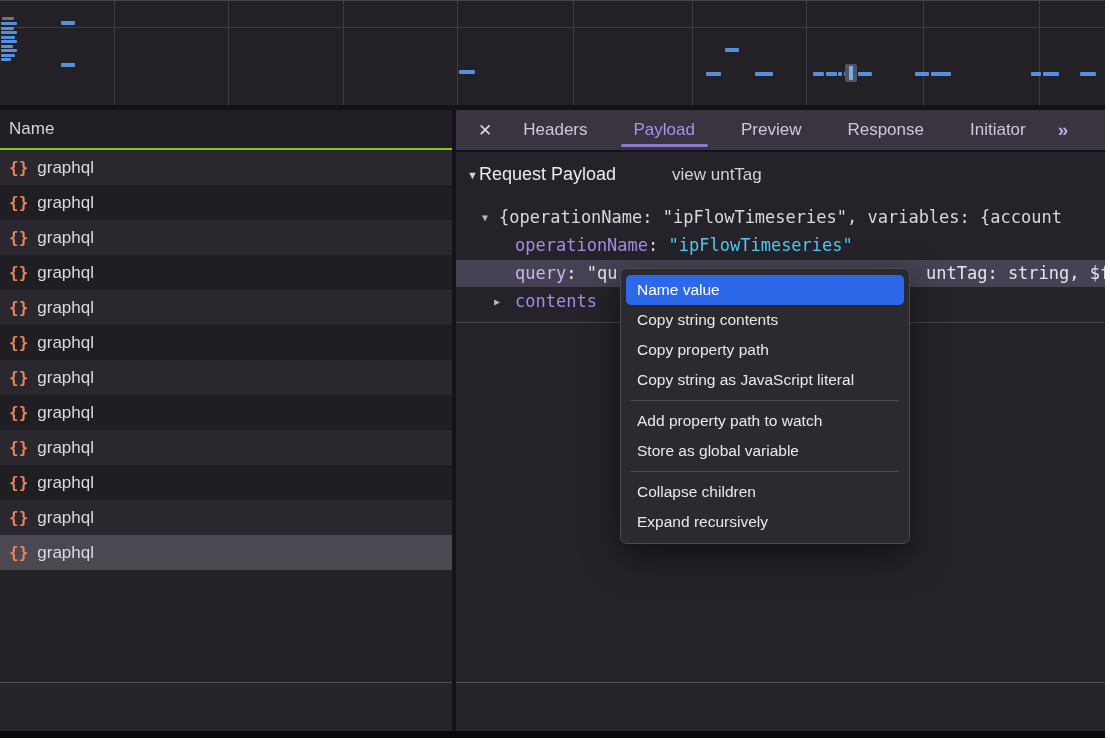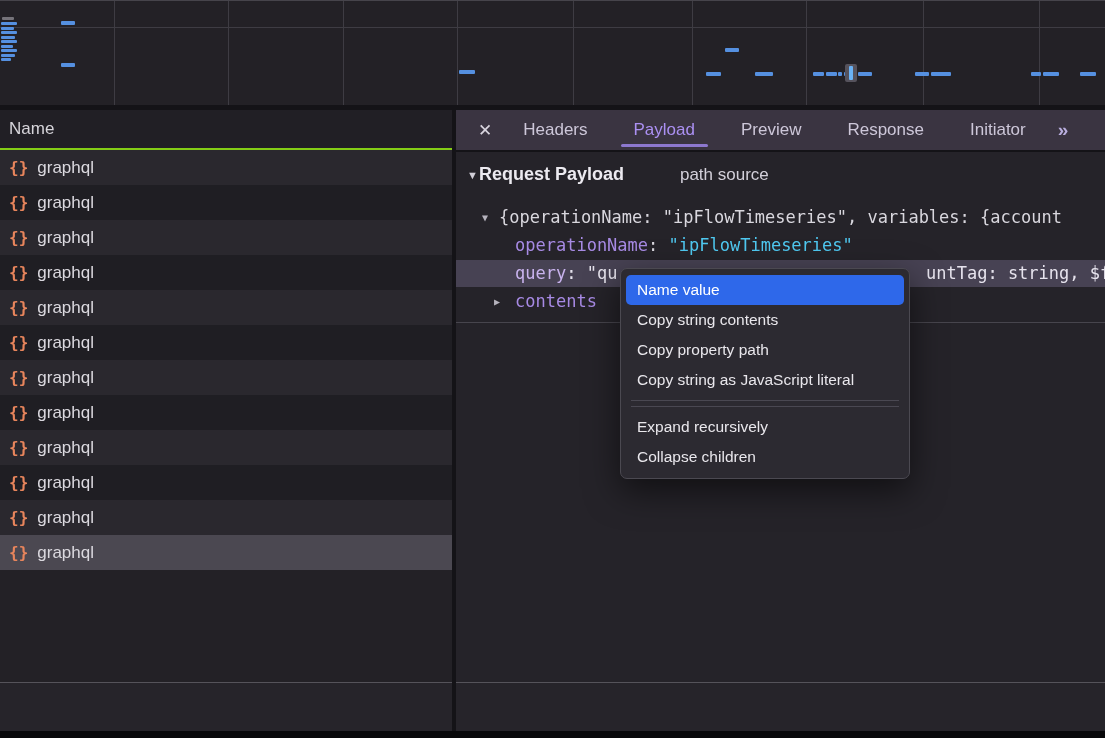--- a/index.html
+++ b/index.html
@@ -34,21 +34,21 @@
   .tabbar{position:absolute;left:0;top:0;width:649px;height:40px;background:#3a3441;display:flex;align-items:center;}
   .close{margin-left:22px;color:#d8d4de;font-size:17px;}
   .tabs{display:flex;margin-left:31px;gap:46px;height:40px;align-items:center;}
   .tab{color:#cdc7d9;font-size:17px;position:relative;height:40px;line-height:40px;white-space:nowrap;}
   .tab.active{color:#ab90f2;}
   .tab.active::after{content:"";position:absolute;left:-13px;right:-13px;bottom:3px;height:3px;background:#8d78cf;border-radius:2px;}
   .more{margin-left:32px;color:#b9aede;font-size:19px;font-weight:bold;letter-spacing:-2px;}
   .details{position:absolute;left:0;top:40px;width:649px;height:532px;background:#252329;border-top:2px solid #141317;overflow:hidden;}
   .section-head{position:absolute;top:12px;left:11px;display:flex;align-items:center;}
   .tri{color:#d2cfd8;font-size:11px;margin-right:1px;}
-  .sec-title{color:#eceaf0;font-weight:bold;font-size:18px;}
+  .sec-title{color:#eceaf0;font-weight:normal;font-size:18px;}
   .view-source{color:#d3d0da;font-size:17px;margin-left:56px;}
   .tree{position:absolute;left:0;top:0;width:649px;font-family:"DejaVu Sans Mono",monospace;font-size:17px;}
   .tree-line{position:absolute;height:27px;line-height:27px;white-space:nowrap;width:649px;overflow:hidden;}
   .tri2{position:absolute;left:26px;top:0;color:#b6b3bd;font-size:10px;}
   .root{top:52px;}
   .root .text{position:absolute;left:43px;color:#d9d7de;}
   .opname{top:80px;}
   .content{position:absolute;left:59px;}
   .k{color:#a78ae4;} .sep{color:#d9d7de;} .str{color:#4fc8f0;}
   .query{top:108px;background:#474253;}
@@ -188,21 +188,21 @@
             <span class="tab">Response</span>
             <span class="tab">Initiator</span>
           </div>
         <span class="more">»</span>
       </div>
 
       <div class="details">
         <div class="section-head">
           <span class="tri">▼</span>
           <span class="sec-title">Request Payload</span>
-          <span class="view-source">path source</span>
+          <span class="view-source">view untTag</span>
         </div>
 
         <div class="tree">
           <div class="tree-line root">
             <span class="tri2">▼</span>
             <span class="text">{operationName: "ipFlowTimeseries", variables: {account</span>
           </div>
 
           <div class="tree-line opname">
             <span class="content"><span class="k">operationName</span><span class="sep">: </span><span class="str">"ipFlowTimeseries"</span></span>
@@ -226,18 +226,20 @@
     <div class="footer-line"></div>
     <div class="footer"></div>
     <div class="bottom-bar"></div>
 
     <div class="context-menu" id="ctx-menu">
         <div class="menu-item highlighted">Name value</div>
         <div class="menu-item">Copy string contents</div>
         <div class="menu-item">Copy property path</div>
         <div class="menu-item">Copy string as JavaScript literal</div>
         <div class="menu-divider"></div>
+        <div class="menu-item">Add property path to watch</div>
+        <div class="menu-item">Store as global variable</div>
         <div class="menu-divider"></div>
+        <div class="menu-item">Collapse children</div>
         <div class="menu-item">Expand recursively</div>
-        <div class="menu-item">Collapse children</div>
       </div>
   </div>
 </div>
 
 </body></html>

